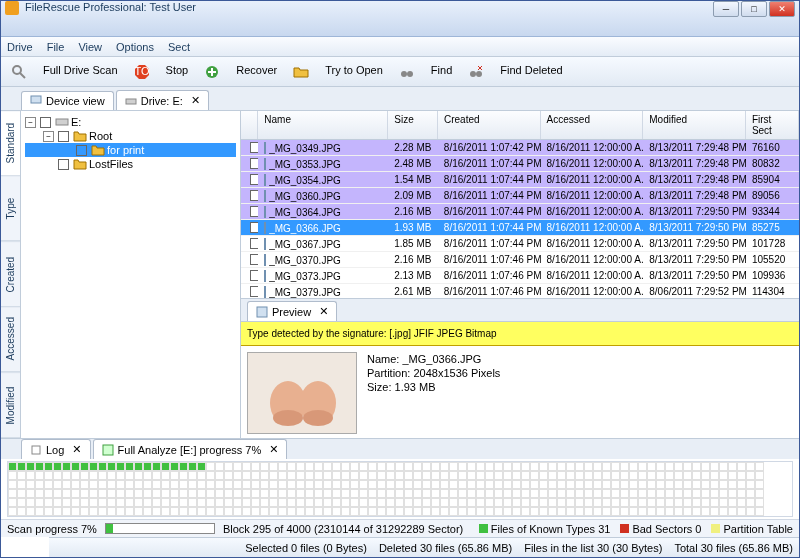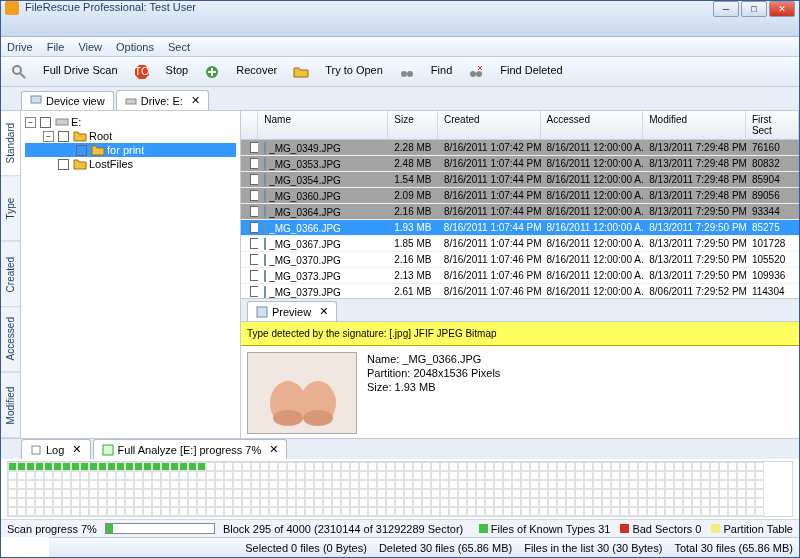--- a/index.html
+++ b/index.html
@@ -33,21 +33,21 @@
 .flhead { display: flex; background: linear-gradient(#fcfdff,#e6ecf4); border-bottom: 1px solid #c0ccda; position: sticky; top: 0; }
 .flhead .col { padding: 3px 6px; border-right: 1px solid #d0d8e4; font-size: 10px; }
 .col-ck { width: 18px; }
 .col-name { width: 150px; }
 .col-size { width: 56px; }
 .col-created { width: 118px; }
 .col-accessed { width: 118px; }
 .col-modified { width: 118px; }
 .col-sect { width: 60px; }
 .flrow { display: flex; align-items: center; border-bottom: 1px solid #f0f0f0; height: 16px; }
-.flrow.pink { background: #a3a3a3; justify-content: flex-end; }
+.flrow.pink { background: #c4b5fd; }
 .flrow.sel { background: #3399ff; color: #fff; }
 .flrow .cell { padding: 0 6px; font-size: 10px; overflow: hidden; white-space: nowrap; }
 .flrow .cb { width: 11px; height: 11px; border: 1px solid #666; margin: 0 3px; background:#fff; }
 .flrow .ficon { width: 14px; height: 11px; background: linear-gradient(#d0e4f8,#a8c8e8); border: 1px solid #7090b0; margin-right: 3px; }
 .previewtab { height: 22px; background: #e8eef6; display: flex; align-items: flex-end; padding: 0 6px; gap: 2px; }
 .preview { border-top: 1px solid #c0ccda; display: flex; flex-direction: column; }
 .sigbar { background: #ffff60; padding: 6px 6px; font-size: 10px; border-bottom: 1px solid #c0a000; }
 .pvbody { display: flex; padding: 6px; gap: 10px; background: #fff; height: 92px; }
 .pvimg { width: 110px; height: 82px; background: #e8d0c0; border: 1px solid #aaa; position:relative; overflow:hidden; }
 .pvinfo { font-size: 10px; line-height: 14px; }

